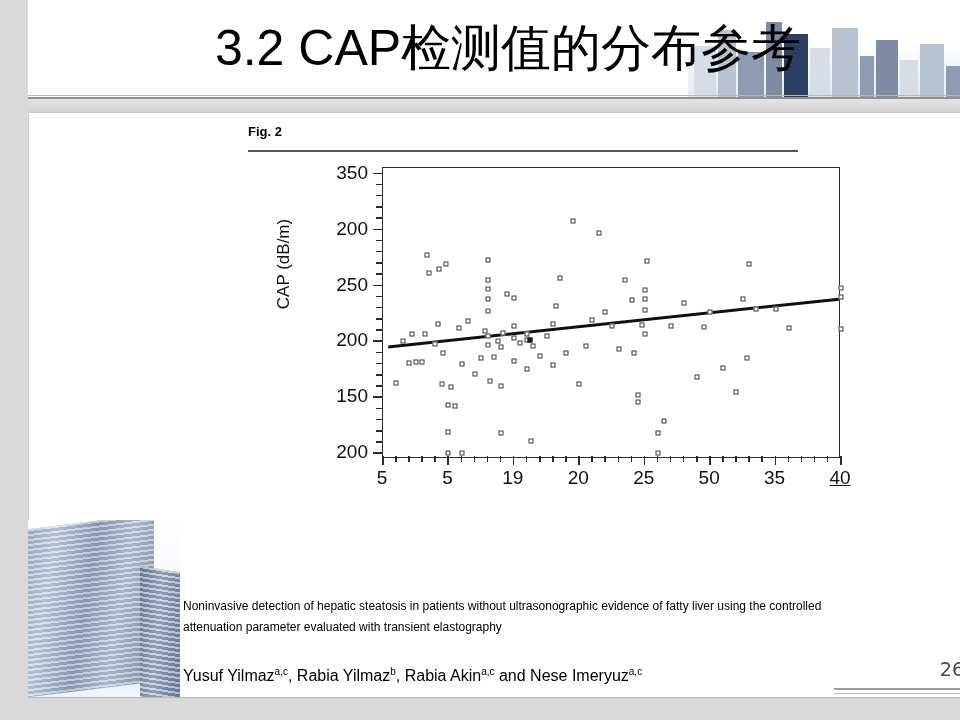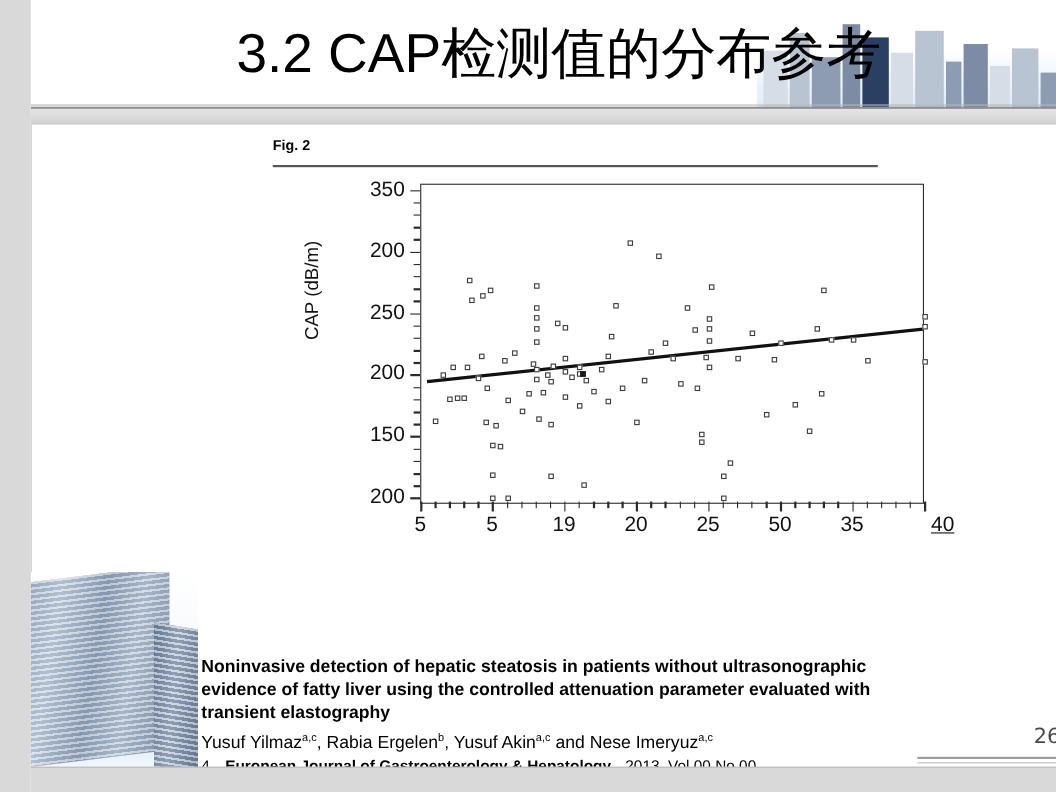--- a/index.html
+++ b/index.html
@@ -134,21 +134,21 @@
   .regline{position:absolute;left:0;top:0;width:100%;height:100%;overflow:visible;}
 
   
   .caption{
     position:absolute;left:62px;top:408px;width:560px;
     font-size:14.5px;line-height:18px;color:#111;
   }
   
   .art-title{
     position:absolute;left:3px;top:478px;width:650px;
-    font-size:16px;line-height:21px;font-weight:bold;color:#000;
+    font-size:12px;line-height:21px;font-weight:normal;color:#000;
   }
   .authors{
     position:absolute;left:3px;top:544px;width:650px;
     font-size:16px;line-height:19px;color:#000;
   }
   .authors sup{font-size:10px;vertical-align:super;}
   .art-foot{
     position:absolute;left:3px;top:570px;width:650px;
     font-size:14px;color:#000;white-space:nowrap;
   }
@@ -389,34 +389,29 @@
           <div class="xtick minor" style="left: 353.314px;"></div>
           <div class="xtick minor" style="left: 366.4px;"></div>
           <div class="xtick minor" style="left: 379.486px;"></div>
           <div class="xtick" style="left: 392.571px;"></div>
           <div class="xtlabel" style="left: 392.571px;">35</div>
           <div class="xtick minor" style="left: 405.657px;"></div>
           <div class="xtick minor" style="left: 418.743px;"></div>
           <div class="xtick minor" style="left: 431.829px;"></div>
           <div class="xtick minor" style="left: 444.914px;"></div>
           <div class="xtick" style="left: 458px;"></div>
-          <div class="xtlabel" style="left: 475px; text-decoration: underline;">40</div>
+          <div class="xtlabel" style="left: 458px; text-decoration: underline;">40</div>
         </div>
     </div>
 
 
     <div class="art-title">Noninvasive detection of hepatic steatosis in patients without ultrasonographic evidence of fatty liver using the controlled attenuation parameter evaluated with transient elastography</div>
 
-    <div class="authors"><span>Yusuf Yilmaz</span><sup>a,c</sup>, <span>Rabia Ergelen</span><sup>b</sup>, <span>Yusuf Akin</span><sup>a,c</sup> and <span>Nese Imeryuz</span><sup>a,c</sup></div>
-
-    <div class="art-foot">
-      <span class="pg">4</span>
-      <span class="jr">European Journal of Gastroenterology &amp; Hepatology</span>
-      <span class="vol">2013, Vol 00 No 00</span>
-    </div>
+    <div class="authors"><span>Yusuf Yilmaz</span><sup>a,c</sup>, <span>Rabia Yilmaz</span><sup>b</sup>, <span>Rabia Akin</span><sup>a,c</sup> and <span>Nese Imeryuz</span><sup>a,c</sup></div>
+
   </div>
 
   <div class="foot-rule1"></div>
   <div class="foot-rule2"></div>
   <div class="slide-num">26</div>
 
   <div class="bottom-band">
     <div class="t"></div>
   </div>
 </div>

